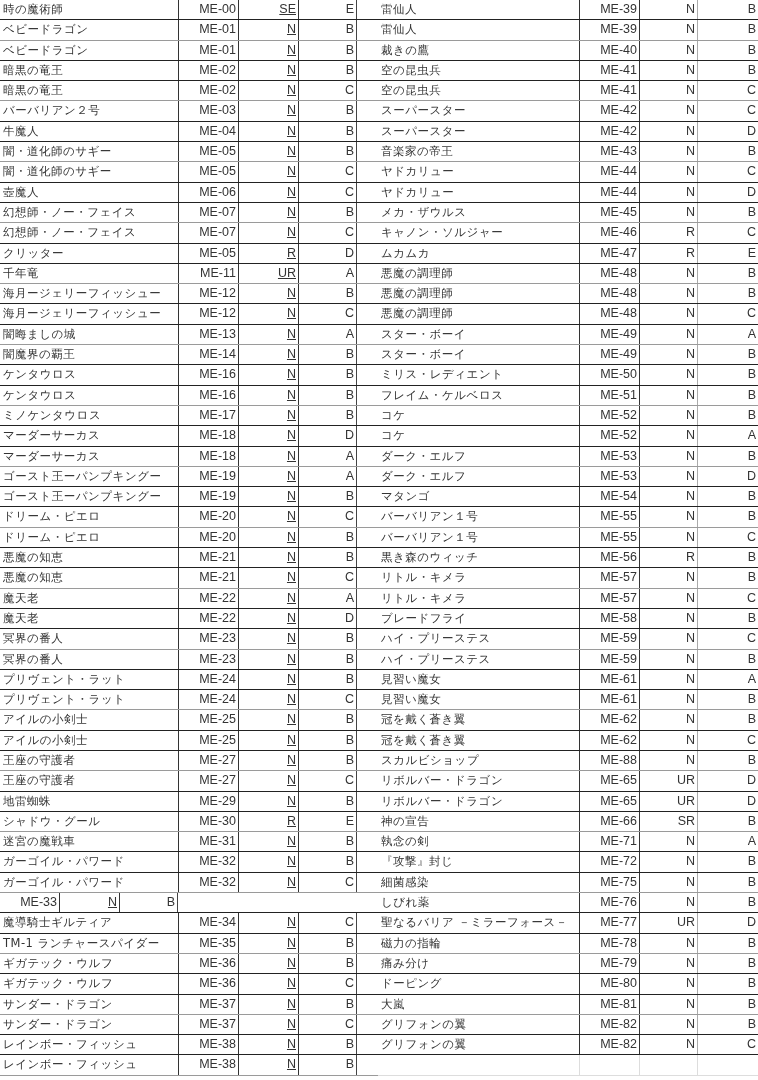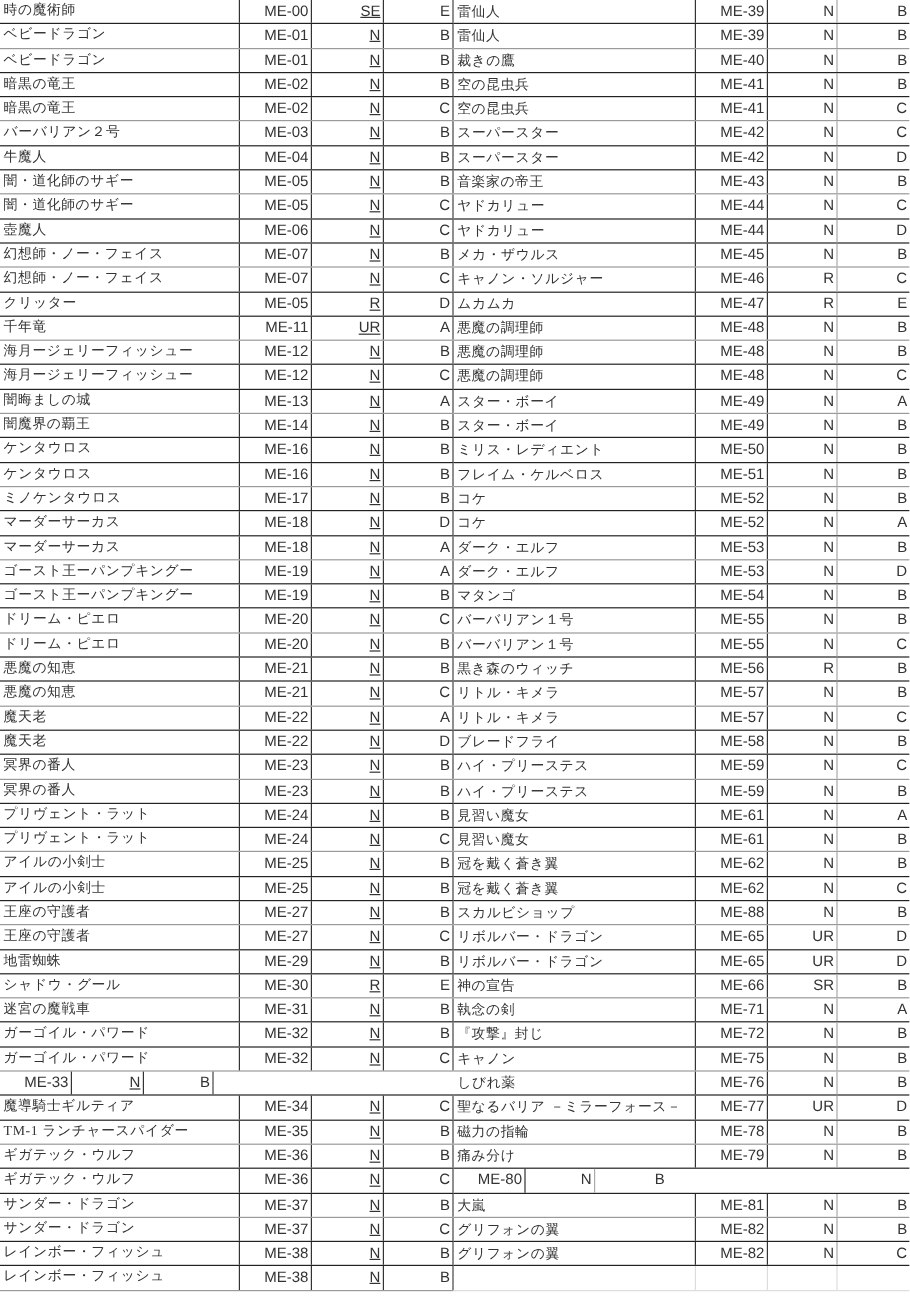--- a/index.html
+++ b/index.html
@@ -8,21 +8,21 @@
   .sheet { position: absolute; top: 0; display: flex; flex-direction: column; }
   .sheet.left { left: 0; width: 378px; }
   .sheet.right { left: 378px; width: 380px; }
   .row { display: flex; height: 20.3px; box-sizing: border-box;
          border-bottom: 1px solid #222; }
   .row:nth-child(3n+2) { border-bottom-color: #9a9a9a; }
   .cell { box-sizing: border-box; height: 100%; font-size: 11.5px; line-height: 19.3px;
           white-space: nowrap; overflow: hidden; border-right: 1px solid #333; }
   .c-name { padding-left: 3px; text-align: left; letter-spacing: 0.5px; }
   .c-code, .c-rar, .c-grd { text-align: right; padding-right: 2px; font-family: "Liberation Sans", sans-serif; font-size: 12.5px; }
-  .left .c-name { width: 200px; font-family: Liberation Serif, serif; }
+  .left .c-name { width: 179px; }
   .left .c-code { width: 60px; }
   .left .c-rar  { width: 60px; text-decoration: underline; }
   .left .c-grd  { width: 58px; border-right: 1px solid #444; }
   .right .c-name { width: 202px; }
   .right .c-code { width: 60px; }
   .right .c-rar  { width: 58px; border-right-color: #aaa; }
   .right .c-grd  { width: 60px; border-right: none; }
   .empty-row .cell { border-right-color: #ddd; }
   .empty-row { border-bottom-color: #ddd !important; }
 </style>
@@ -601,21 +601,21 @@
       <div class="cell c-rar">N</div>
       <div class="cell c-grd">A</div>
     </div>
     <div class="row">
       <div class="cell c-name">『攻撃』封じ</div>
       <div class="cell c-code">ME-72</div>
       <div class="cell c-rar">N</div>
       <div class="cell c-grd">B</div>
     </div>
     <div class="row">
-      <div class="cell c-name">キャノン</div>
+      <div class="cell c-name">細菌感染</div>
       <div class="cell c-code">ME-75</div>
       <div class="cell c-rar">N</div>
       <div class="cell c-grd">B</div>
     </div>
     <div class="row">
       <div class="cell c-name">しびれ薬</div>
       <div class="cell c-code">ME-76</div>
       <div class="cell c-rar">N</div>
       <div class="cell c-grd">B</div>
     </div>
@@ -631,20 +631,21 @@
       <div class="cell c-rar">N</div>
       <div class="cell c-grd">B</div>
     </div>
     <div class="row">
       <div class="cell c-name">痛み分け</div>
       <div class="cell c-code">ME-79</div>
       <div class="cell c-rar">N</div>
       <div class="cell c-grd">B</div>
     </div>
     <div class="row">
+      <div class="cell c-name">ドーピング</div>
       <div class="cell c-code">ME-80</div>
       <div class="cell c-rar">N</div>
       <div class="cell c-grd">B</div>
     </div>
     <div class="row">
       <div class="cell c-name">大嵐</div>
       <div class="cell c-code">ME-81</div>
       <div class="cell c-rar">N</div>
       <div class="cell c-grd">B</div>
     </div>

